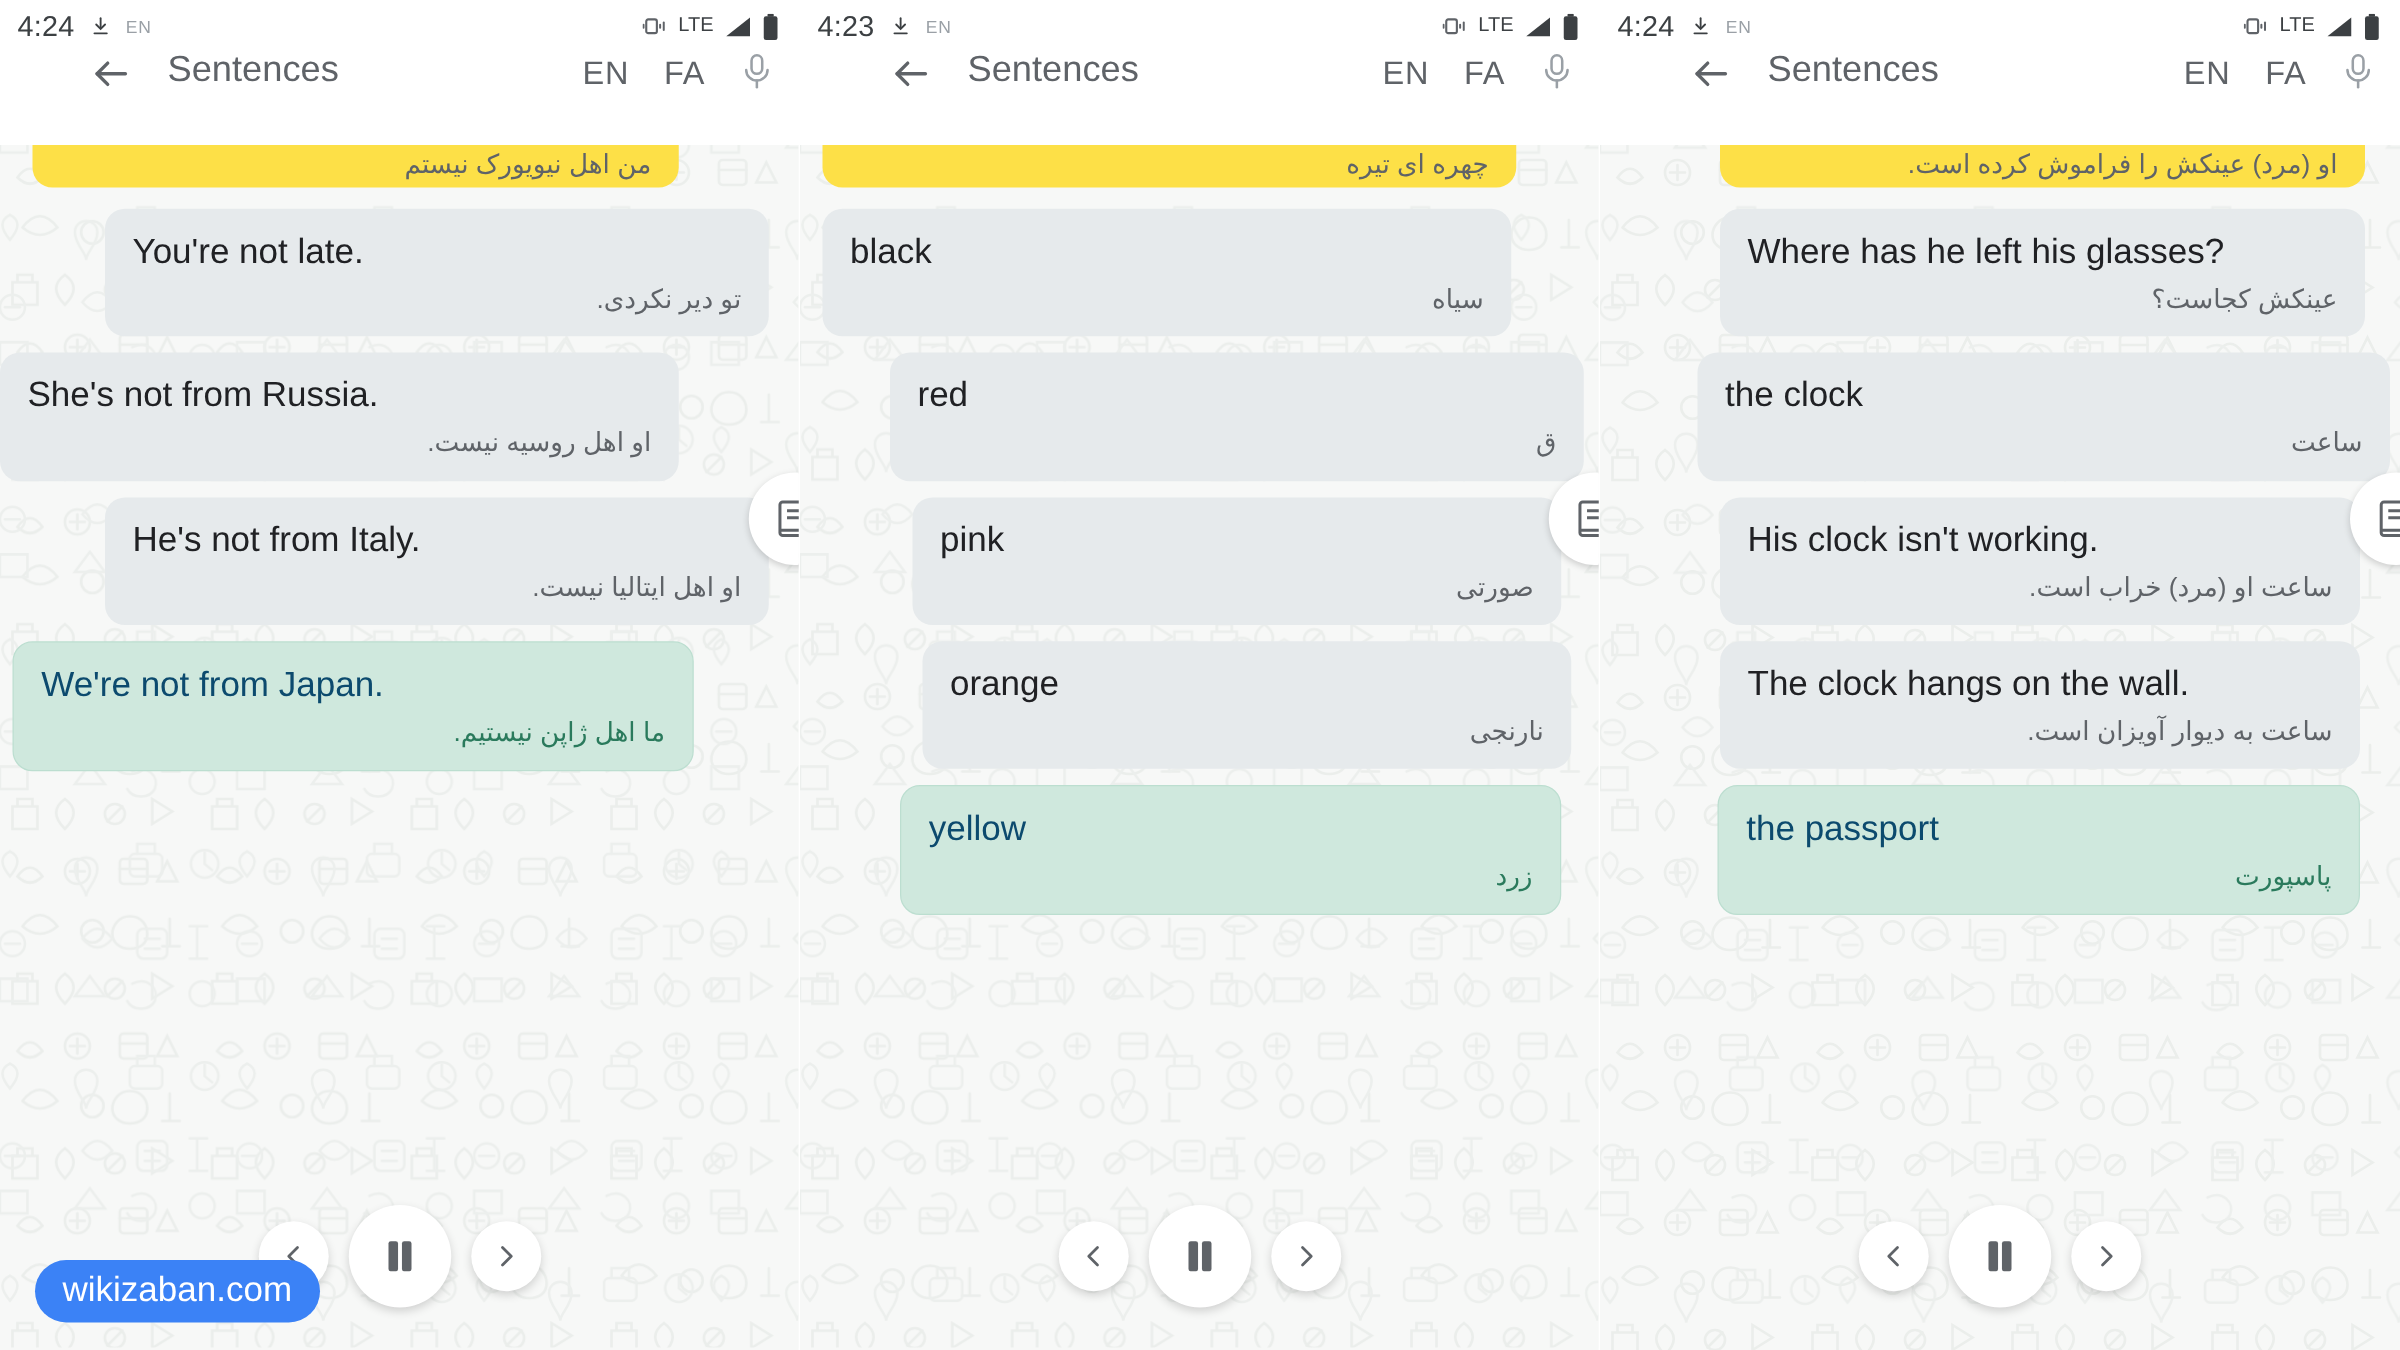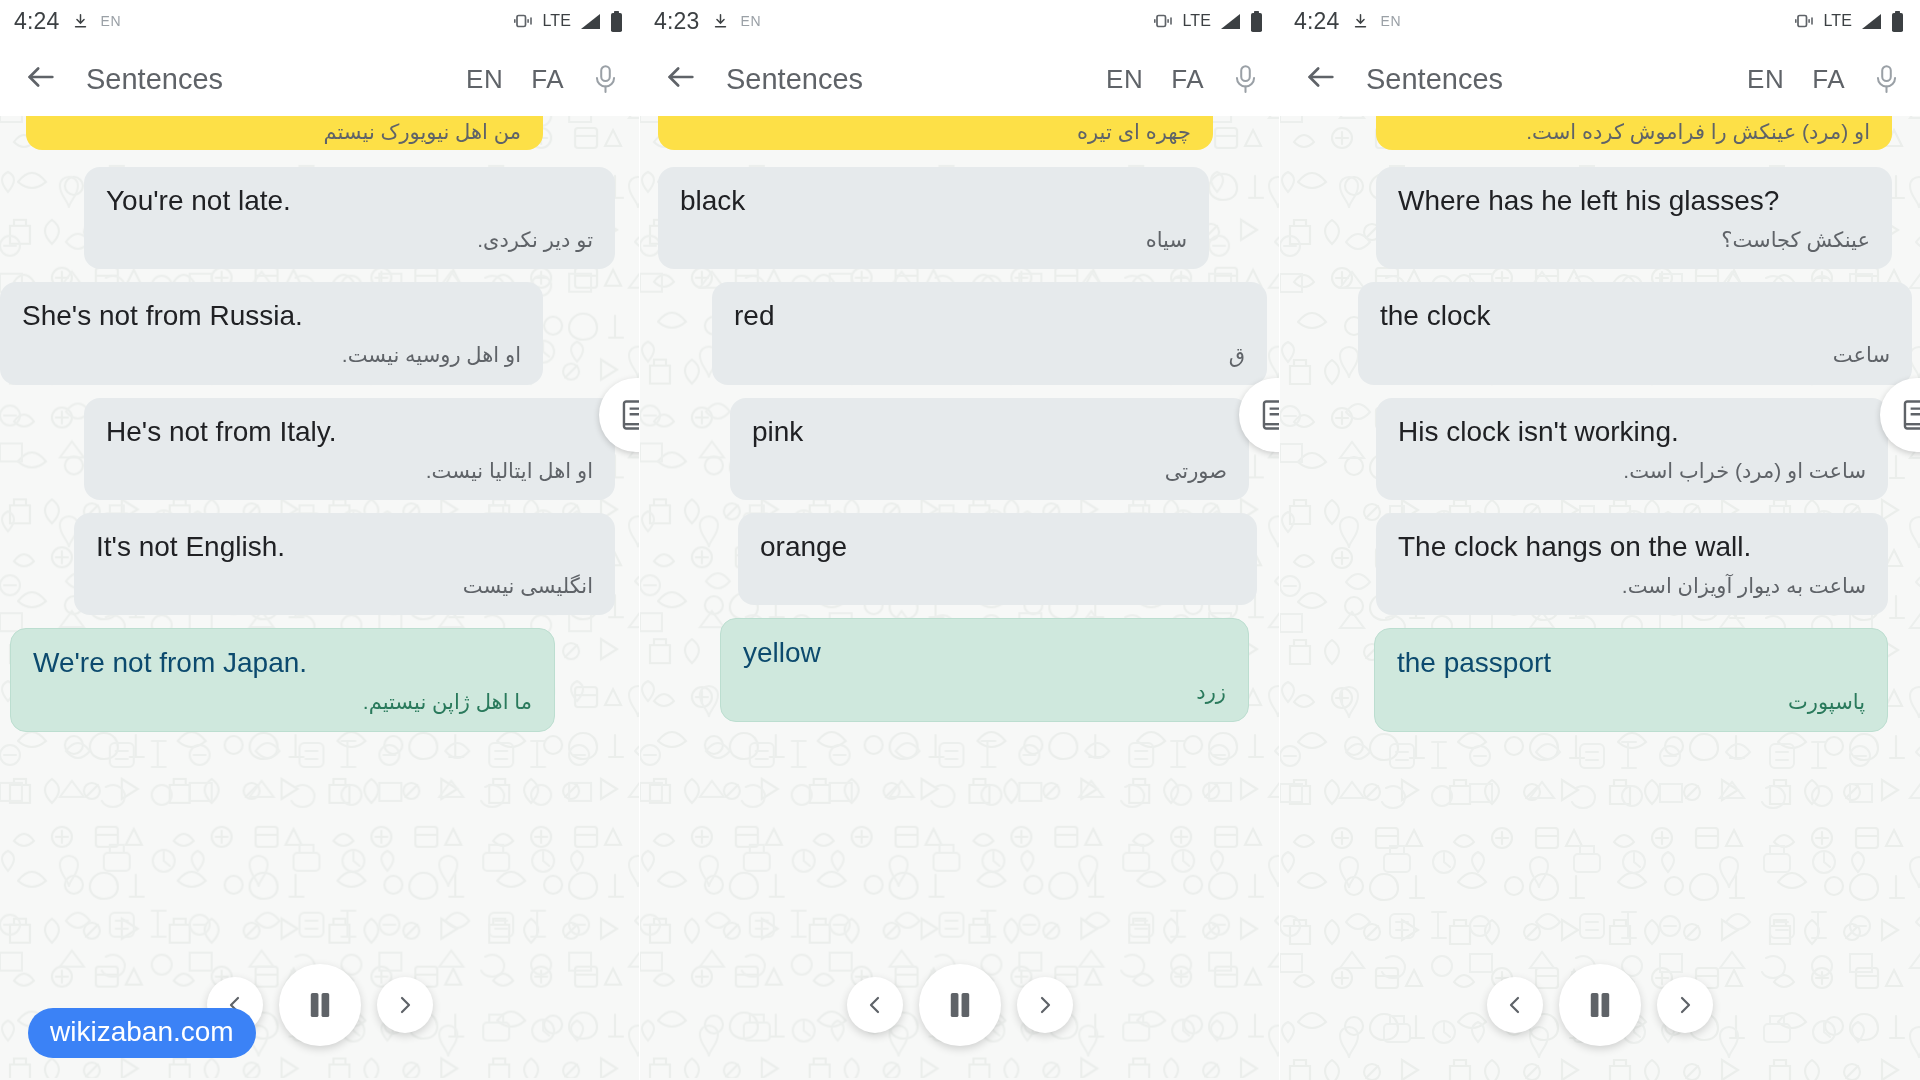--- a/index.html
+++ b/index.html
@@ -65,23 +65,24 @@
     line-height: 1;
   }
   .ic { display: block; }
 
   
   .appbar {
     position: relative;
     height: 74px;
     background: #ffffff;
     display: flex;
-    align-items: center;
+    align-items: flex-start;
     padding: 0 20px 0 24px;
     z-index: 5;
+    margin-left: 48px;
   }
   .back-icon { width: 34px; height: 34px; flex: 0 0 auto; cursor: pointer; }
   .app-title {
     margin-left: 28px;
     font-size: 29px;
     color: #5f6368;
     font-weight: 400;
     line-height: 1;
     white-space: nowrap;
   }
@@ -383,26 +384,20 @@
           </div>
         </div>
 
         <div class="row r3">
           <div class="bubble">
             <span class="bubble-en">He's not from Italy.</span>
             <span class="bubble-fa">او اهل ایتالیا نیست.</span>
           </div>
         </div>
 
-        <div class="row r4">
-          <div class="bubble">
-            <span class="bubble-en">It's not English.</span>
-            <span class="bubble-fa">انگلیسی نیست</span>
-          </div>
-        </div>
 
         <div class="row r5">
           <div class="bubble highlight">
             <span class="bubble-en">We're not from Japan.</span>
             <span class="bubble-fa">ما اهل ژاپن نیستیم.</span>
           </div>
         </div>
       </div>
 
       <div class="dict-fab">
@@ -526,20 +521,21 @@
         <div class="row r2">
           <div class="bubble">
             <span class="bubble-en">pink</span>
             <span class="bubble-fa">صورتی</span>
           </div>
         </div>
 
         <div class="row r3">
           <div class="bubble">
             <span class="bubble-en">orange</span>
+            <span class="bubble-fa">نارنجی</span>
           </div>
         </div>
 
         <div class="row r4">
           <div class="bubble highlight">
             <span class="bubble-en">yellow</span>
             <span class="bubble-fa">زرد</span>
           </div>
         </div>
       </div>

